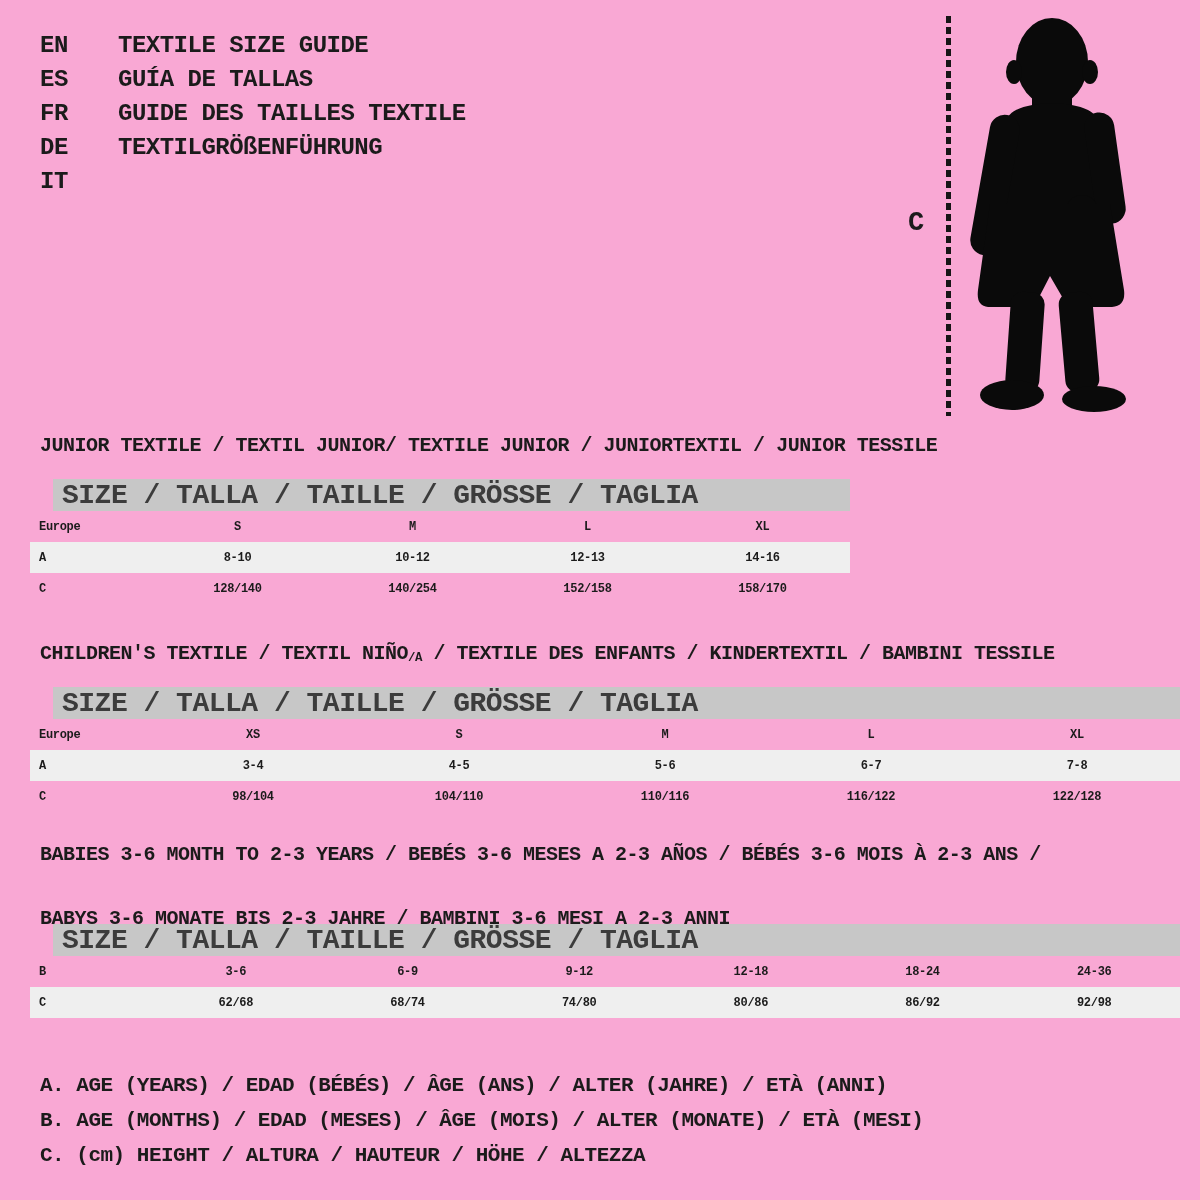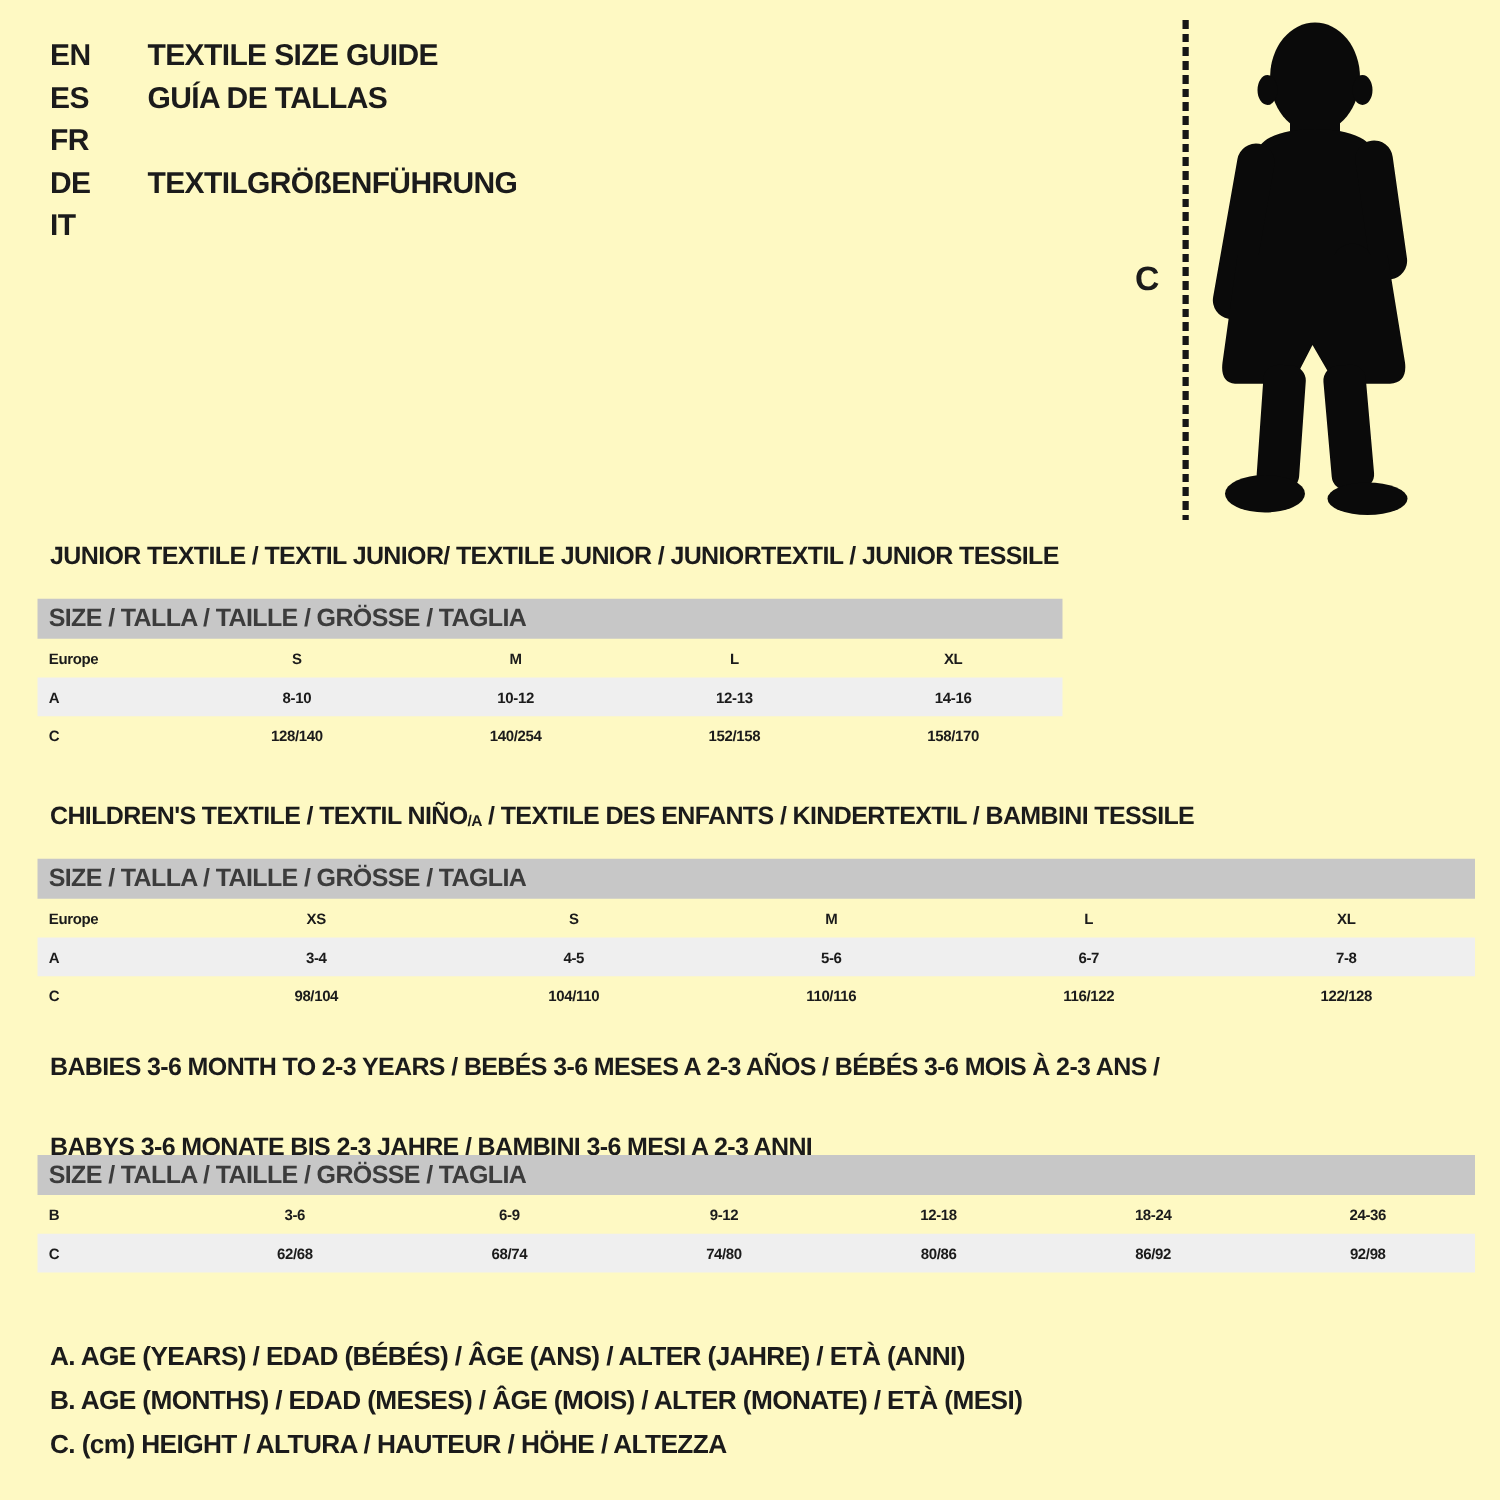--- a/index.html
+++ b/index.html
@@ -5,22 +5,22 @@
   :root{
     --bar:#c7c7c7;
     --shade:#efefef;
     --ink:#1b1b1b;
     --bar-ink:#3c3c3c;
   }
   html,body{margin:0;padding:0;background:#ffffff;}
   .sheet{
     position:relative;
     width:1200px;height:1200px;
-    background:#fef9c3;
-    font-family:Liberation Sans, sans-serif;
+    background:#f9a8d4;
+    font-family:Liberation Mono, monospace;
     color:var(--ink);
     overflow:hidden;
   }
   
   .lang-list{position:absolute;left:40px;top:28px;}
   .lang-row{display:flex;height:34px;align-items:center;}
   .lang-code{width:78px;font-size:24px;font-weight:700;letter-spacing:-0.5px;}
   .lang-label{font-size:24px;font-weight:700;letter-spacing:-0.5px;white-space:nowrap;}
   
   .c-label{position:absolute;left:908px;top:208px;font-size:27px;font-weight:700;}
@@ -32,22 +32,22 @@
   
   .section-title{
     position:absolute;left:40px;
     font-size:20px;font-weight:700;letter-spacing:-0.5px;white-space:nowrap;
   }
   .sub{font-size:0.62em;position:relative;top:0.18em;}
   
   .size-table{position:absolute;left:30px;}
   .tbar{
     height:32px;background:var(--bar);color:var(--bar-ink);
-    font-size:20px;font-weight:700;letter-spacing:-0.5px;
-    display:flex;align-items:center;padding-left:9px;box-sizing:border-box;
+    font-size:28px;font-weight:700;letter-spacing:-0.5px;
+    display:flex;align-items:center;padding-left:9px;box-sizing:border-box;margin-left:23px;
   }
   .trow{display:flex;height:31px;align-items:center;font-size:12px;font-weight:700;}
   .trow.shaded{background:var(--shade);}
   .tlabel{width:120px;padding-left:9px;box-sizing:border-box;letter-spacing:-0.3px;}
   .tcell{flex:1;text-align:center;letter-spacing:-0.3px;}
   
   .legend{position:absolute;left:40px;top:1068px;}
   .legend-line{font-size:21px;font-weight:700;letter-spacing:-0.5px;height:35px;display:flex;align-items:center;white-space:nowrap;}
 </style>
 </head>
@@ -59,20 +59,21 @@
       <div class="lang-row">
         <span class="lang-code">EN</span>
         <span class="lang-label">TEXTILE SIZE GUIDE</span>
       </div>
       <div class="lang-row">
         <span class="lang-code">ES</span>
         <span class="lang-label">GUÍA DE TALLAS</span>
       </div>
       <div class="lang-row">
         <span class="lang-code">FR</span>
+        <span class="lang-label">GUIDE DES TAILLES TEXTILE</span>
       </div>
       <div class="lang-row">
         <span class="lang-code">DE</span>
         <span class="lang-label">TEXTILGRÖßENFÜHRUNG</span>
       </div>
       <div class="lang-row">
         <span class="lang-code">IT</span>
       </div>
     </div>
 

